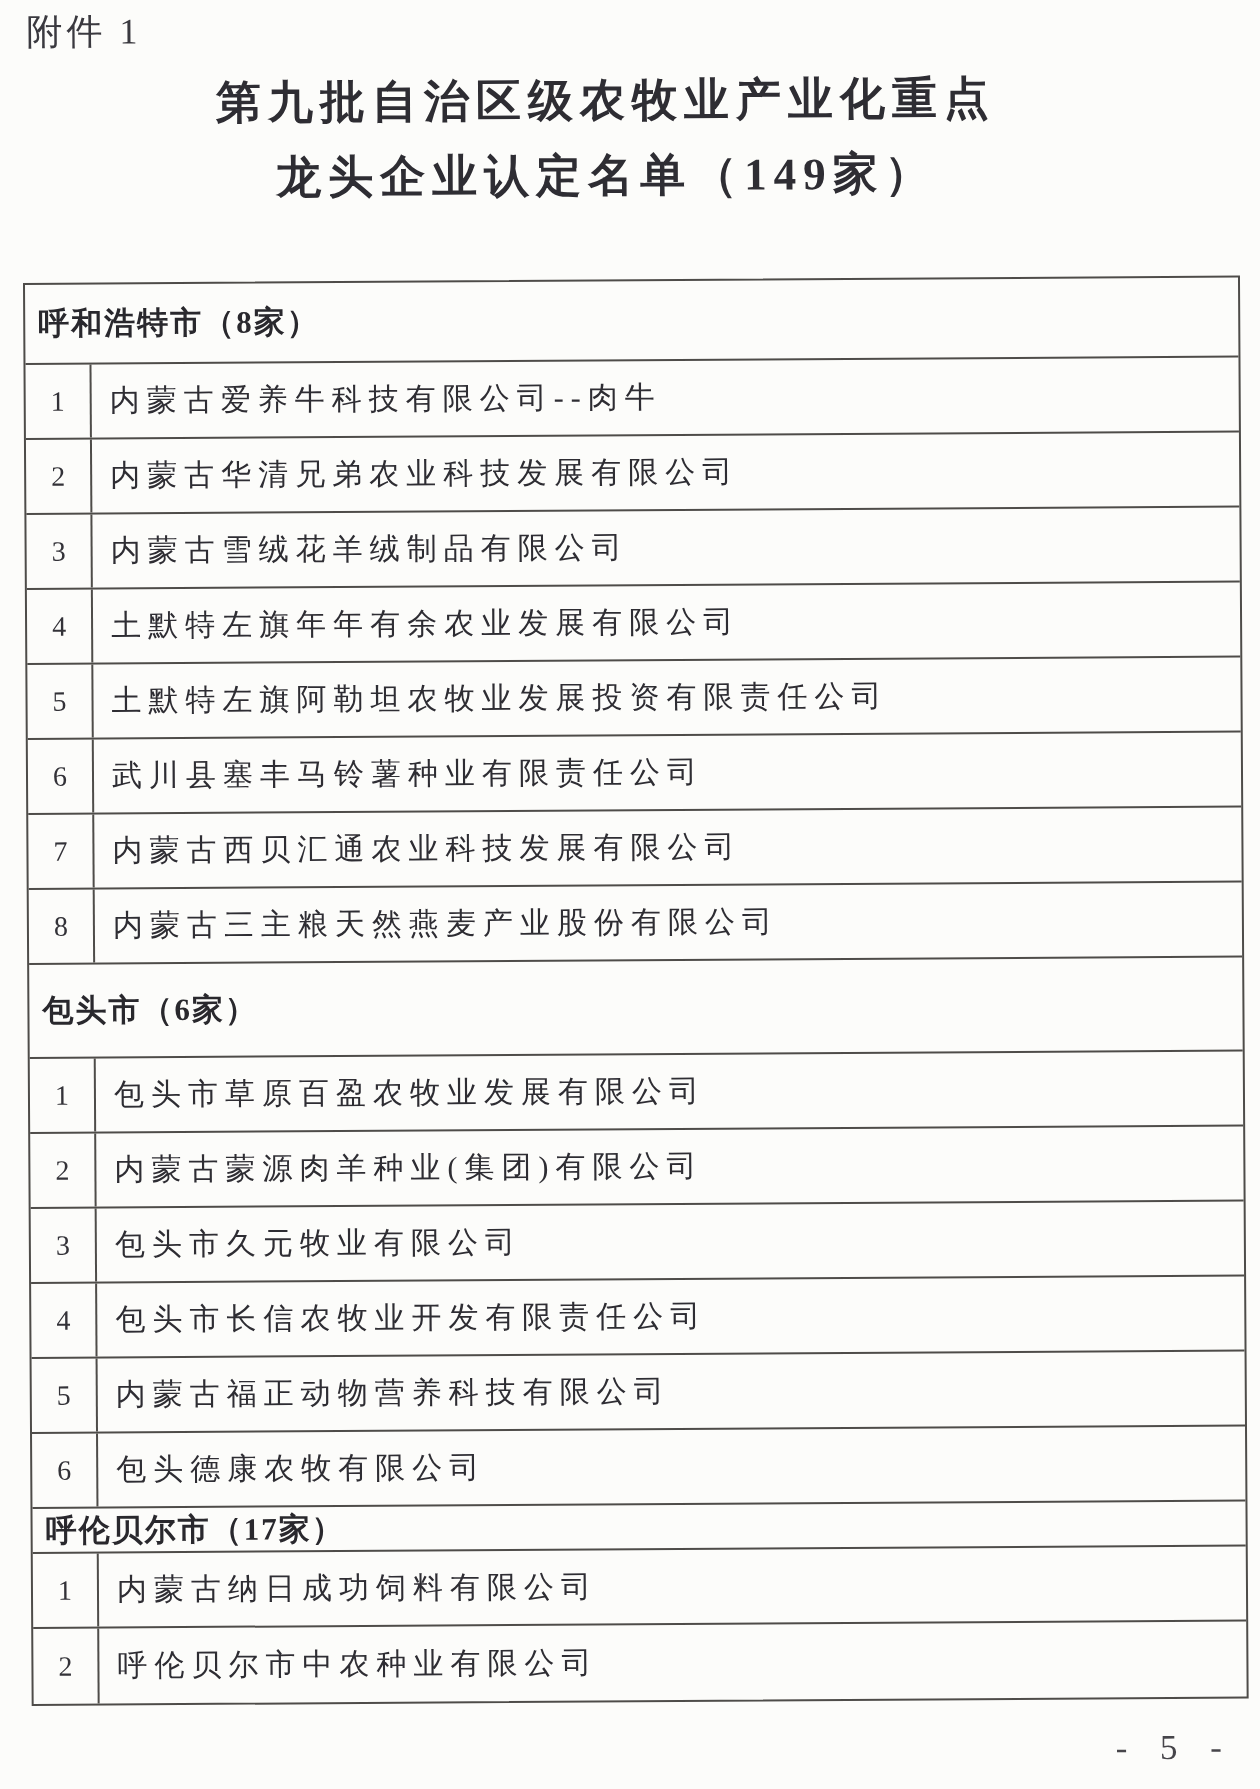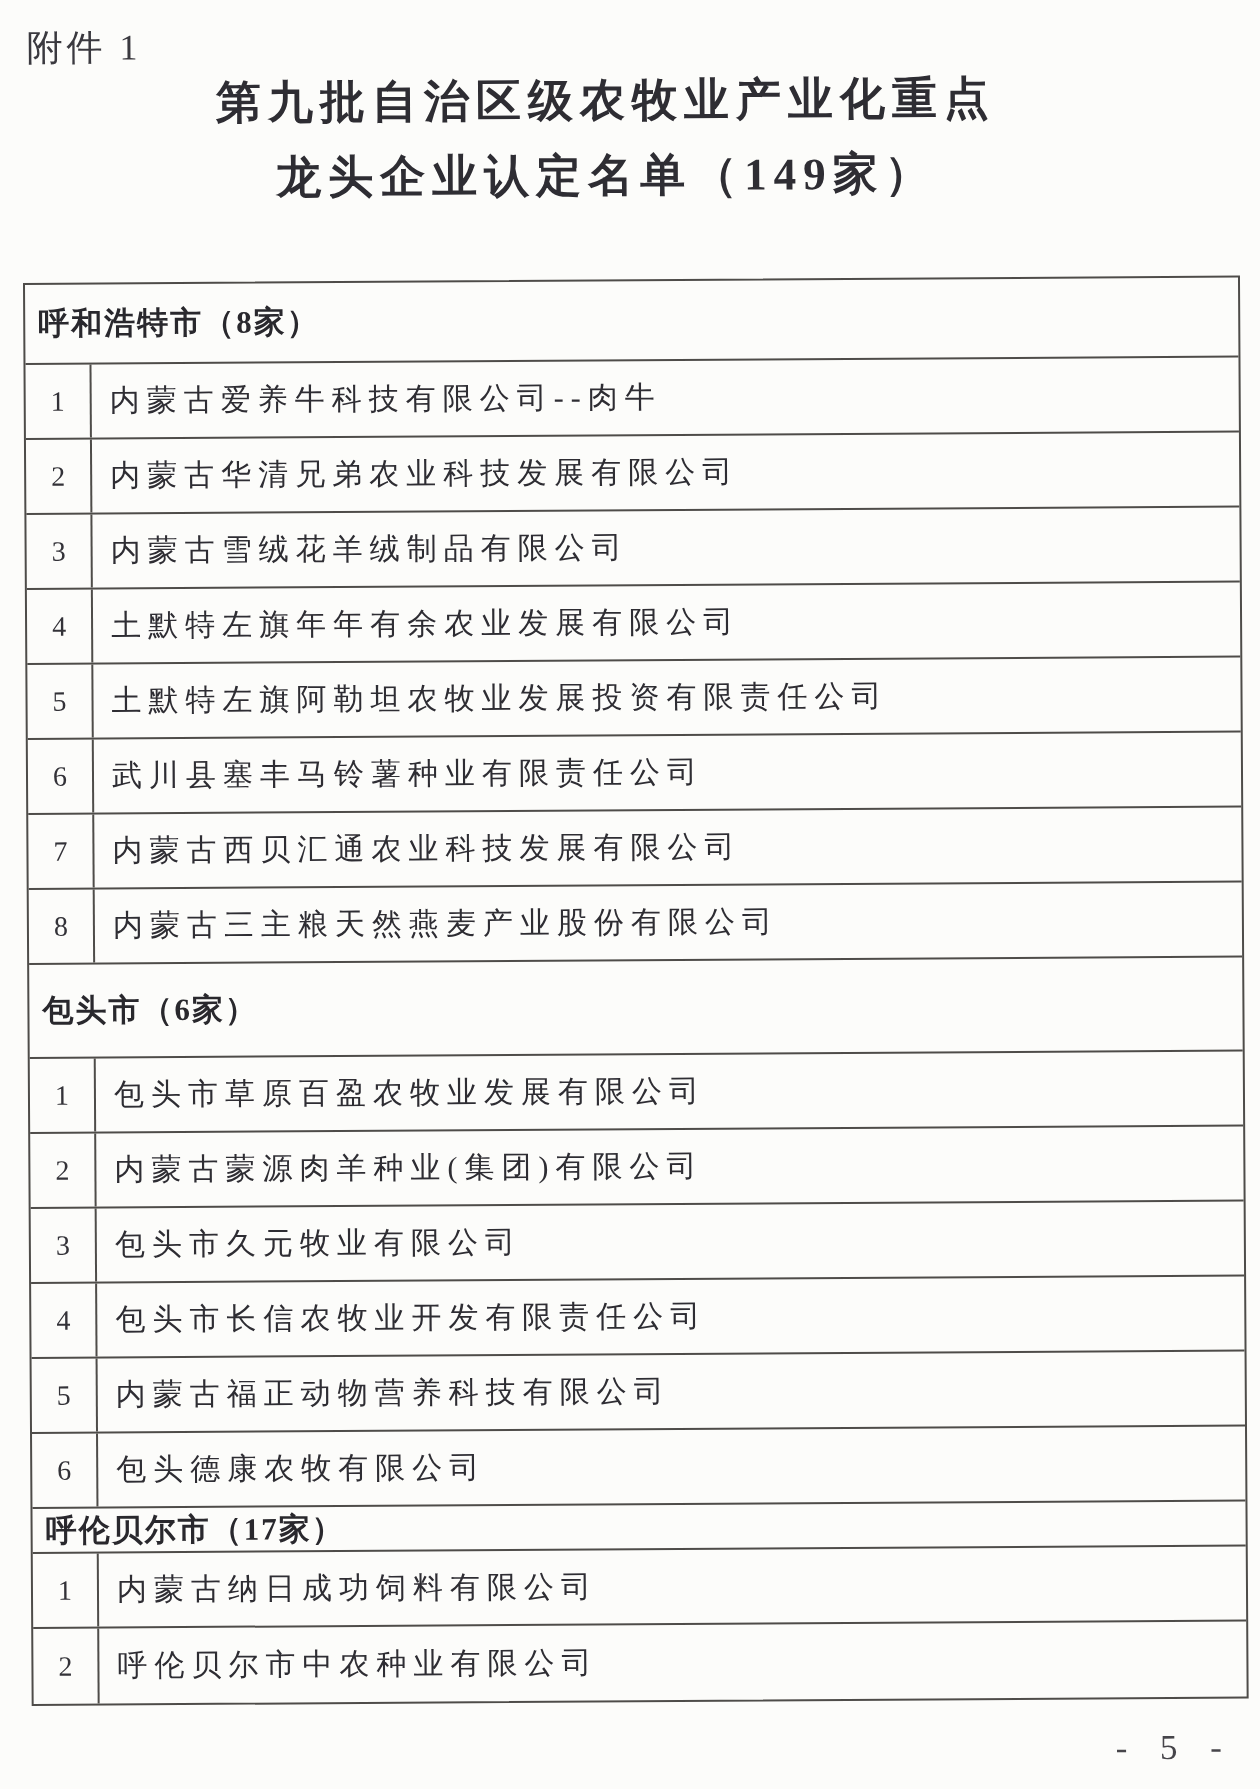--- a/index.html
+++ b/index.html
@@ -16,21 +16,21 @@
     overflow: hidden;
   }
   
   .tilt {
     position: absolute; inset: 0;
     transform: rotate(-0.35deg);
     transform-origin: 25px 285px;
   }
   .attachment {
     position: absolute;
-    left: 28px; top: 24px;
+    left: 28px; top: 8px;
     font-size: 36px;
     letter-spacing: 4px;
     color: #3a393f;
   }
   .title-line {
     position: absolute;
     left: 0; width: 1214px;
     text-align: center;
     font-size: 45px;
     font-weight: 600;

